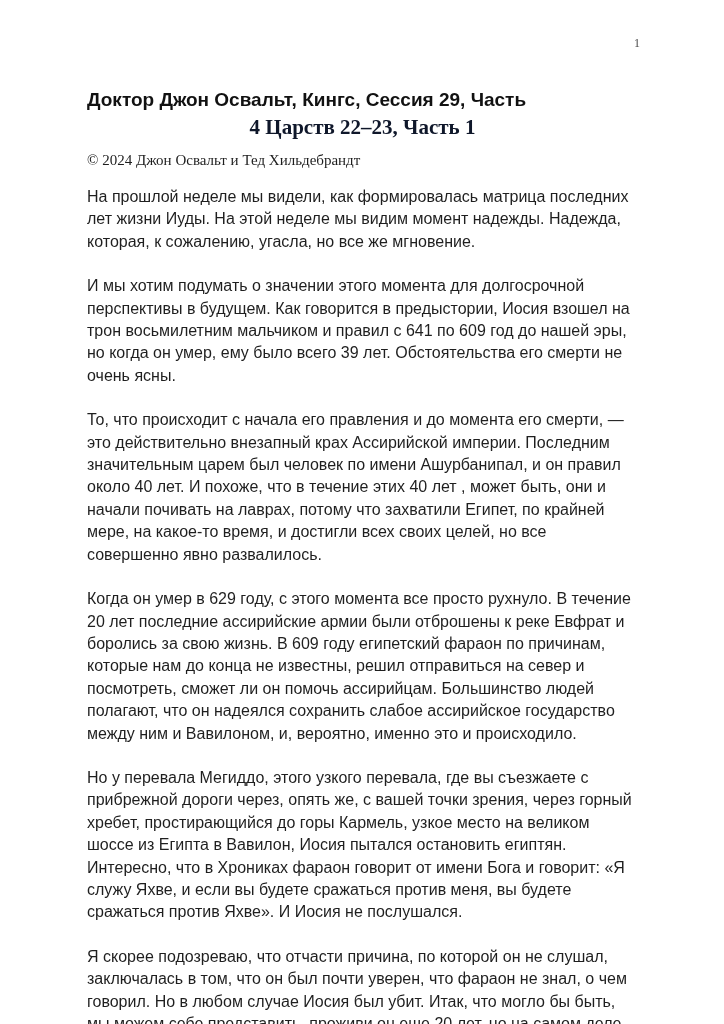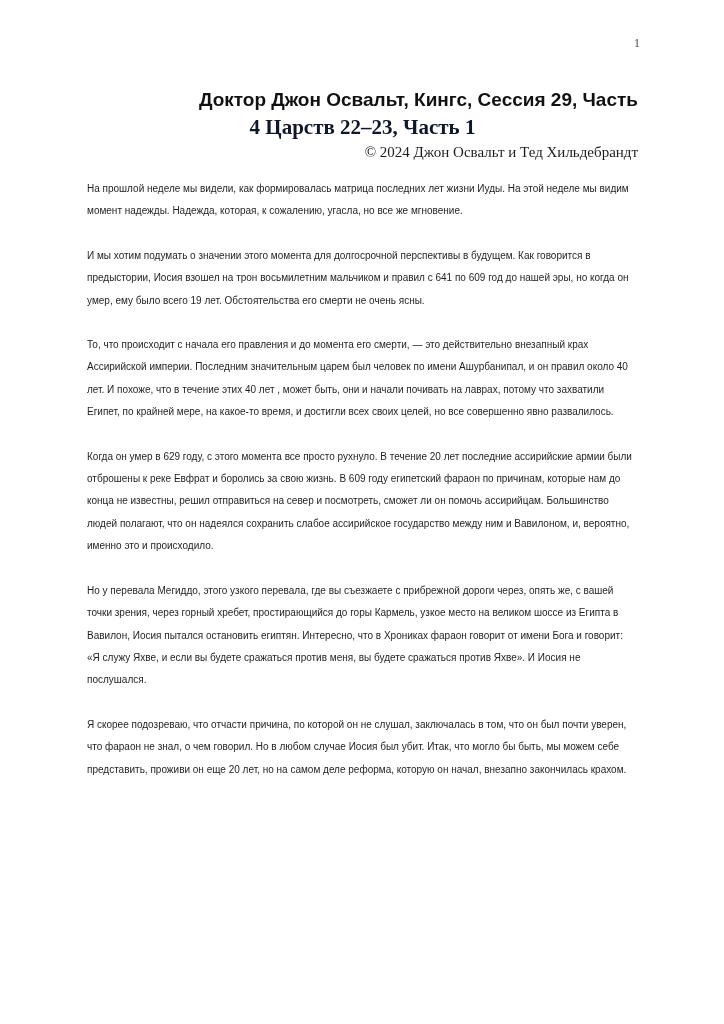--- a/index.html
+++ b/index.html
@@ -28,43 +28,43 @@
     top: 86px;
     left: 87px;
     width: 551px;
   }
   .title-sans {
     font-family: "Liberation Sans", sans-serif;
     font-weight: bold;
     font-size: 19px;
     line-height: 27px;
     color: #111111;
-    text-align: right;
+    text-align: left;
     margin: 0;
   }
   .title-serif {
     font-family: "Liberation Serif", serif;
     font-weight: bold;
     font-size: 21px;
     line-height: 29px;
     color: #0f172a;
     text-align: center;
     margin: 0;
   }
   .copyright {
     font-family: "Liberation Serif", serif;
     font-size: 15px;
     line-height: 20px;
     color: #1d1d1d;
-    text-align: right;
-    margin: 0 0 14px 0;
+    text-align: left;
+    margin: 8px 0 14px 0;
   }
   .body-text p {
     font-family: "Liberation Sans", sans-serif;
-    font-size: 10px;
+    font-size: 16px;
     line-height: 22.4px;
     color: #1f1f1f;
     text-align: left;
     margin: 16px 0 22px 0;
   }
 </style>
 </head>
 <body>
 
 <div class="page">
@@ -74,21 +74,21 @@
   <div class="content">
 
     <h1 class="title-sans">Доктор Джон Освальт, Кингс, Сессия 29, Часть</h1>
 
     <h2 class="title-serif">4 Царств 22–23, Часть 1</h2>
 
     <p class="copyright">© 2024 Джон Освальт и Тед Хильдебрандт</p>
 
     <div class="body-text">
       <p>На прошлой неделе мы видели, как формировалась матрица последних лет жизни Иуды. На этой неделе мы видим момент надежды. Надежда, которая, к сожалению, угасла, но все же мгновение.</p>
-      <p>И мы хотим подумать о значении этого момента для долгосрочной перспективы в будущем. Как говорится в предыстории, Иосия взошел на трон восьмилетним мальчиком и правил с 641 по 609 год до нашей эры, но когда он умер, ему было всего 19 лет. Обстоятельства его смерти не очень ясны.</p>
+      <p>И мы хотим подумать о значении этого момента для долгосрочной перспективы в будущем. Как говорится в предыстории, Иосия взошел на трон восьмилетним мальчиком и правил с 641 по 609 год до нашей эры, но когда он умер, ему было всего 39 лет. Обстоятельства его смерти не очень ясны.</p>
       <p>То, что происходит с начала его правления и до момента его смерти, — это действительно внезапный крах Ассирийской империи. Последним значительным царем был человек по имени Ашурбанипал, и он правил около 40 лет. И похоже, что в течение этих 40 лет , может быть, они и начали почивать на лаврах, потому что захватили Египет, по крайней мере, на какое-то время, и достигли всех своих целей, но все совершенно явно развалилось.</p>
       <p>Когда он умер в 629 году, с этого момента все просто рухнуло. В течение 20 лет последние ассирийские армии были отброшены к реке Евфрат и боролись за свою жизнь. В 609 году египетский фараон по причинам, которые нам до конца не известны, решил отправиться на север и посмотреть, сможет ли он помочь ассирийцам. Большинство людей полагают, что он надеялся сохранить слабое ассирийское государство между ним и Вавилоном, и, вероятно, именно это и происходило.</p>
       <p>Но у перевала Мегиддо, этого узкого перевала, где вы съезжаете с прибрежной дороги через, опять же, с вашей точки зрения, через горный хребет, простирающийся до горы Кармель, узкое место на великом шоссе из Египта в Вавилон, Иосия пытался остановить египтян. Интересно, что в Хрониках фараон говорит от имени Бога и говорит: «Я служу Яхве, и если вы будете сражаться против меня, вы будете сражаться против Яхве». И Иосия не послушался.</p>
       <p>Я скорее подозреваю, что отчасти причина, по которой он не слушал, заключалась в том, что он был почти уверен, что фараон не знал, о чем говорил. Но в любом случае Иосия был убит. Итак, что могло бы быть, мы можем себе представить, проживи он еще 20 лет, но на самом деле реформа, которую он начал, внезапно закончилась крахом.</p>
     </div>
 
   </div>
 
 </div>
 

